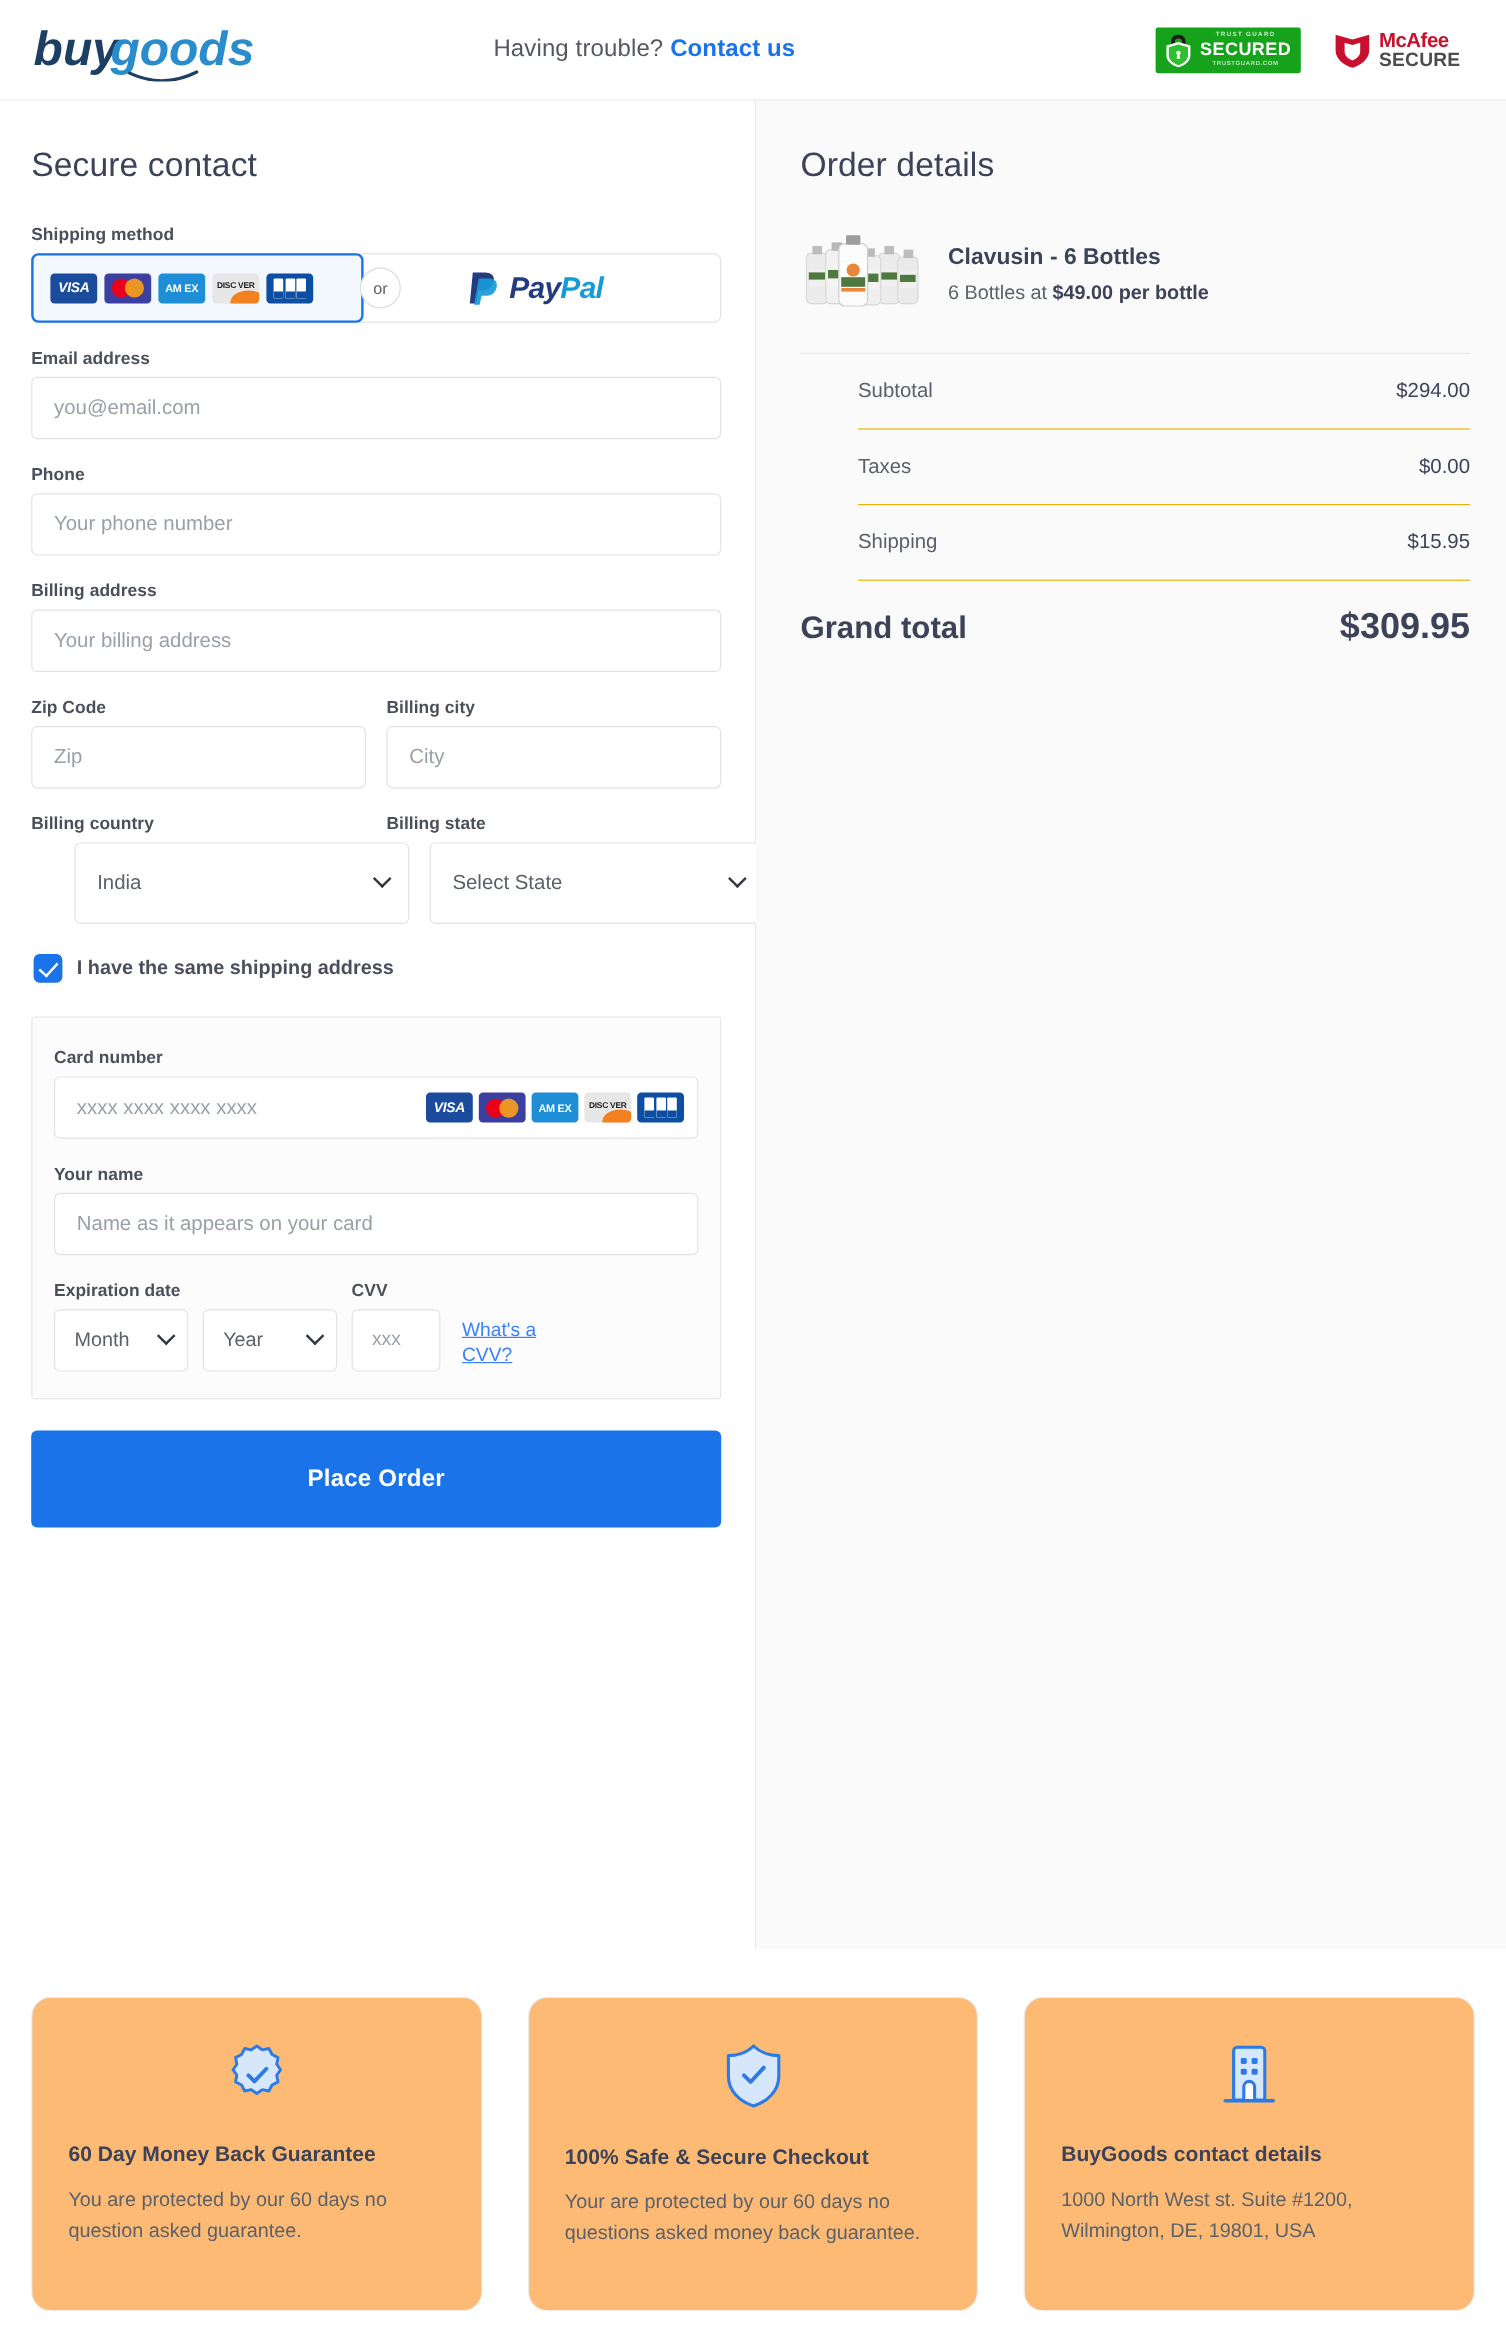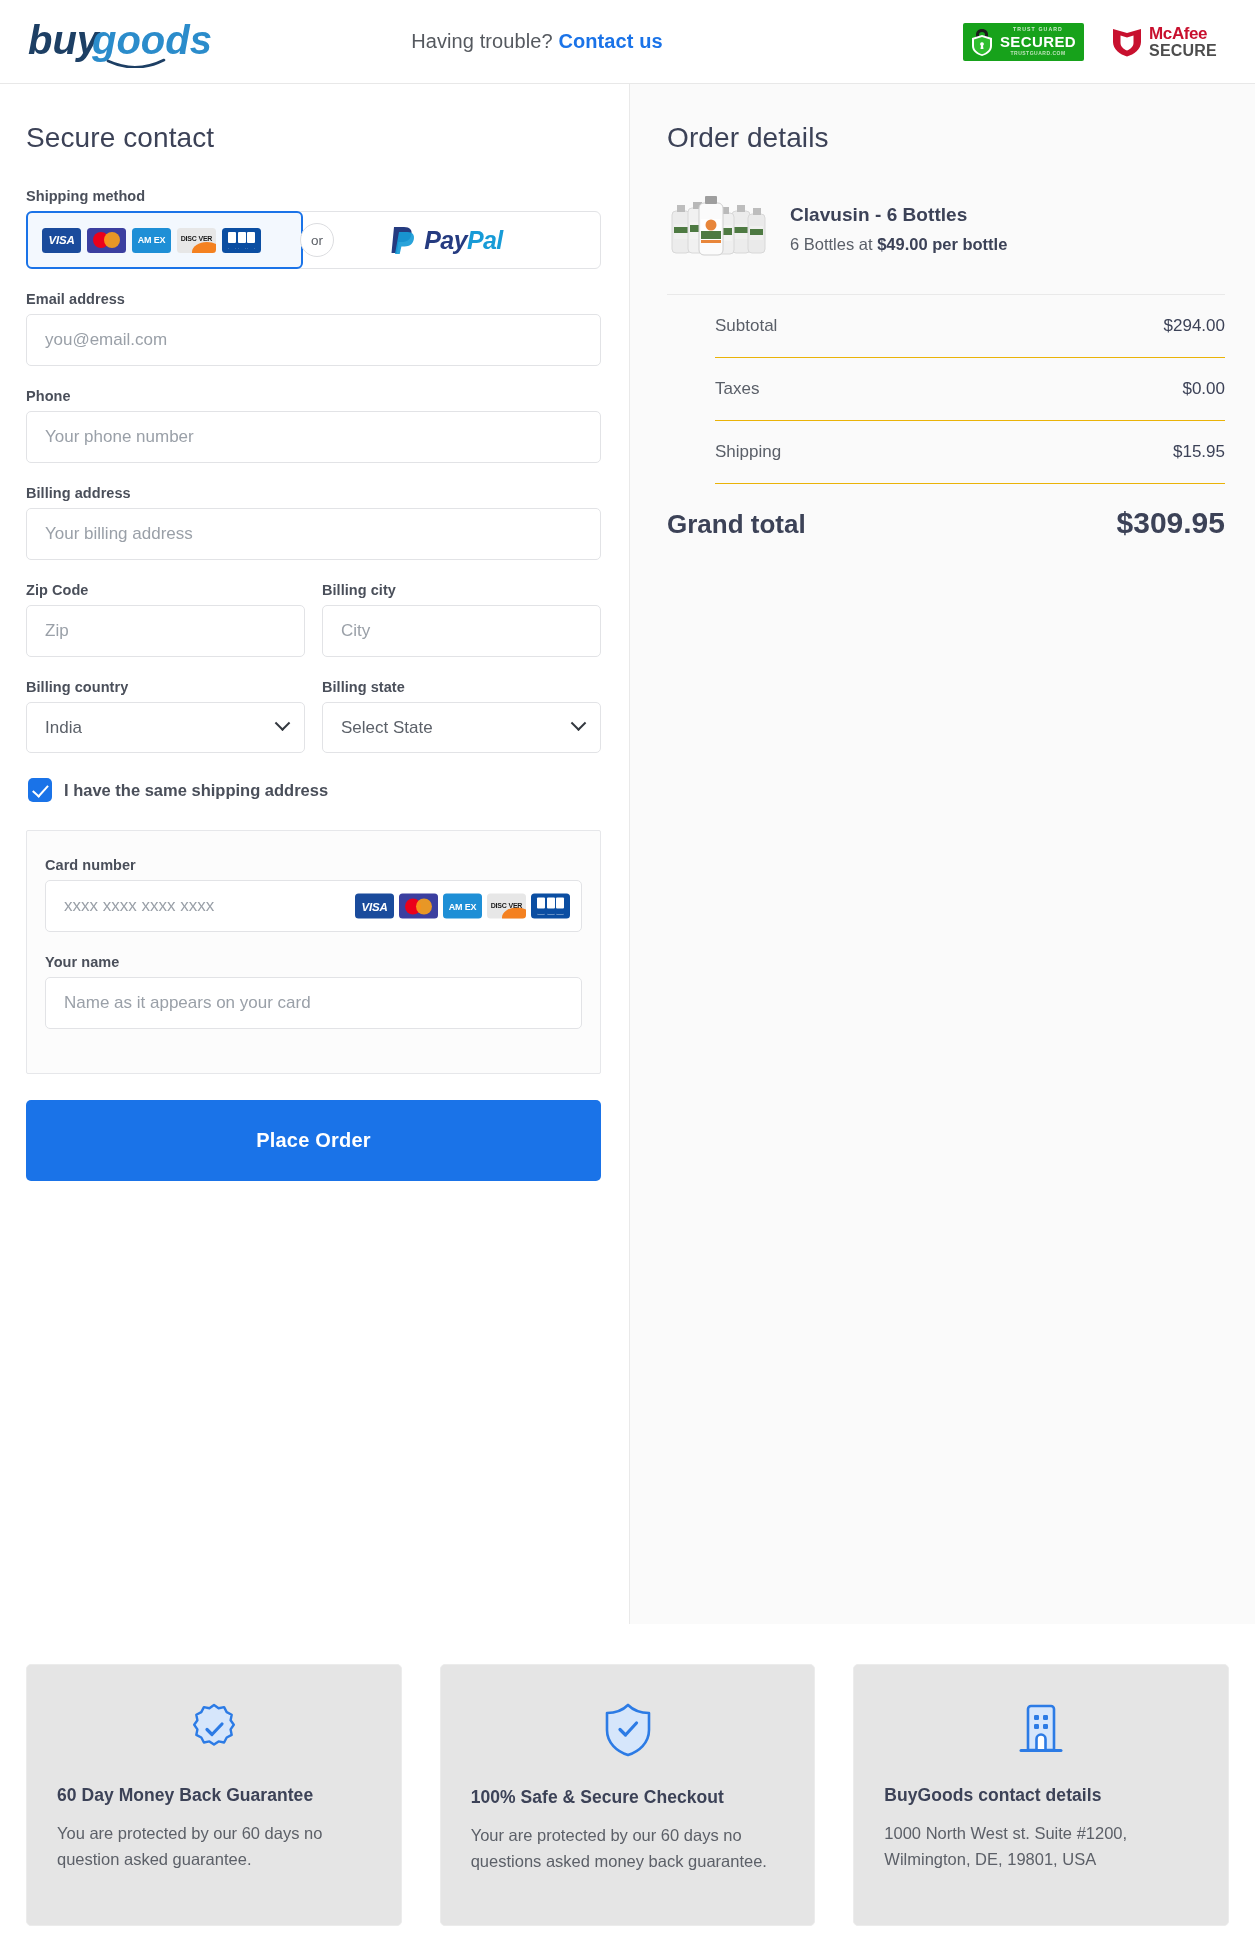--- a/index.html
+++ b/index.html
@@ -178,28 +178,28 @@
   .pp-text { font-size: 25px; font-weight: bold; font-style: italic; letter-spacing: -.6px; }
   .pp-pay { color: #253b80; }
   .pp-pal { color: #179bd7; }
 
   
   .row2 { display: flex; gap: 17px; margin-bottom: 22px; }
   .row2 > .col { flex: 1; }
 
   .sel {
     width: 100%;
-    height: 51px;
+    height: 68px;
     border: 1px solid #e2e3e6;
     border-radius: 5px;
     background: #fff;
     font-size: 17px;
     color: #5c6169;
     padding: 0 16px 0 18px;
-    display: flex; align-items: center; justify-content: space-between;
+    display: flex; align-items: center; justify-content: space-between; margin-left: 36px;
   }
   .sel .cv { color: #5c6169; }
   .chev { width: 11px; height: 11px; border-right: 2px solid #33383f; border-bottom: 2px solid #33383f; transform: rotate(45deg) translate(-3px,-3px); }
 
   
   .cbx-row { display: flex; align-items: center; gap: 12px; margin: 25px 0 28px 2px; }
   .cbx {
     width: 24px; height: 24px; border-radius: 5px; background: #1a73e8;
     display: flex; align-items: center; justify-content: center; flex: 0 0 24px;
   }
@@ -257,21 +257,21 @@
     display: flex; justify-content: space-between; align-items: baseline;
     padding-top: 22px;
   }
   .total-row .l { font-size: 26px; font-weight: bold; color: #3c4257; }
   .total-row .v { font-size: 30px; font-weight: bold; color: #3c4257; }
 
   
   .footer { padding: 40px 26px 48px 26px; background: #fff; }
   .fcards { display: flex; gap: 38px; }
   .fcard {
-    flex: 1; border: 1px solid #ececec; border-radius: 5px; background: #e5e5e5;
+    flex: 1; border: 1px solid #ececec; border-radius: 16px; background: #fdba74;
     padding: 36px 30px 42px 30px; min-height: 262px;
   }
   .fcard .ficon { display: flex; justify-content: center; margin-bottom: 28px; }
   .fcard h3 { font-size: 17.5px; font-weight: bold; color: #3c4257; margin-bottom: 14px; letter-spacing: .05px; }
   .fcard p { font-size: 16.5px; color: #5c6068; line-height: 1.58; }
 </style>
 </head>
 <body>
 
 <div class="header">
@@ -423,20 +423,38 @@
               </span>
           </span>
         </div>
       </div>
 
       <div class="field">
         <label class="fl">Your name</label>
         <div class="inp">Name as it appears on your card</div>
       </div>
 
+      <div>
+        <div style="display:flex; gap:12px;">
+          <label class="fl" style="width:236px;">Expiration date</label>
+          <label class="fl">CVV</label>
+        </div>
+        <div class="exp-row">
+          <div class="exp-sel">
+            <span>Month</span>
+            <span class="chev"></span>
+          </div>
+          <div class="exp-sel">
+            <span>Year</span>
+            <span class="chev"></span>
+          </div>
+          <div class="cvv-inp">xxx</div>
+          <a class="cvv-link" href="#">What's a CVV?</a>
+        </div>
+      </div>
     </div>
 
     <button class="place-btn">Place Order</button>
   </div>
 
   <div class="right">
     <h2 class="od-title">Order details</h2>
 
     <div class="prod-row">
       <div class="prod-thumb">

